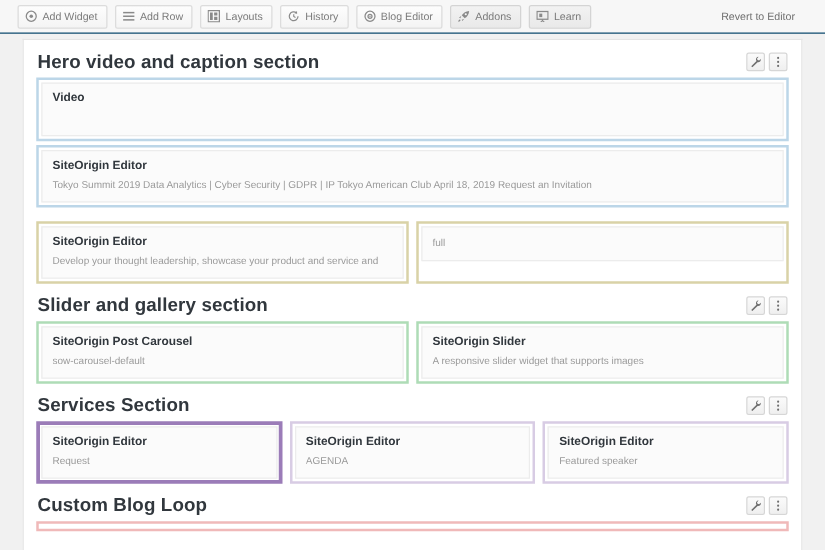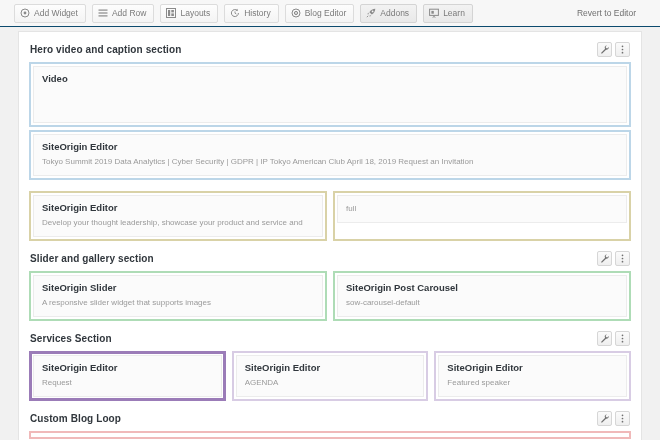--- a/index.html
+++ b/index.html
@@ -78,21 +78,21 @@
 
   
   .section { padding-top: 8px; }
   .sec-head {
     display: flex;
     align-items: center;
     height: 19px;
     padding: 0 1px;
   }
   .sec-title {
-    font-size: 10px;
+    font-size: 15px;
     font-weight: bold;
     color: #31373d;
     letter-spacing: 0.1px;
   }
   .sec-tools {
     margin-left: auto;
     display: flex;
     gap: 3px;
   }
   .sec-tool {
@@ -137,21 +137,21 @@
     color: #9a9a9a;
     line-height: 13px;
     margin-top: 1px;
     white-space: nowrap;
     overflow: hidden;
     text-overflow: clip;
   }
   .widget.tall { padding-bottom: 22px; }
 
   
-  .cell.video .widget { padding-bottom: 36px; }
+  .cell.video .widget { padding-bottom: 22px; }
 </style>
 </head>
 <body>
 
 <div id="app">
 
   <div class="toolbar">
     <div class="tb-group" id="tb-group">
         <div class="tb-btn">
           <span class="tb-ico">
@@ -301,28 +301,28 @@
                   <circle cx="4.5" cy="4.5" r="0.85" fill="#6f6f6f"></circle>
                   <circle cx="4.5" cy="7.7" r="0.85" fill="#6f6f6f"></circle>
                 </svg>
               </span>
             </div>
           </div>
         </div>
         <div class="row">
           <div class="cell" style="border-color: rgb(174, 220, 182);">
             <div class="widget">
+              <div class="w-title">SiteOrigin Post Carousel</div>
+              <div class="w-desc">sow-carousel-default</div>
+            </div>
+          </div>
+          <div class="cell" style="border-color: rgb(174, 220, 182);">
+            <div class="widget">
               <div class="w-title">SiteOrigin Slider</div>
               <div class="w-desc">A responsive slider widget that supports images</div>
-            </div>
-          </div>
-          <div class="cell" style="border-color: rgb(174, 220, 182);">
-            <div class="widget">
-              <div class="w-title">SiteOrigin Post Carousel</div>
-              <div class="w-desc">sow-carousel-default</div>
             </div>
           </div>
         </div>
       </div>
       <div class="section">
         <div class="sec-head">
           <div class="sec-title">Services  Section</div>
           <div class="sec-tools">
             <div class="sec-tool">
               <span>

